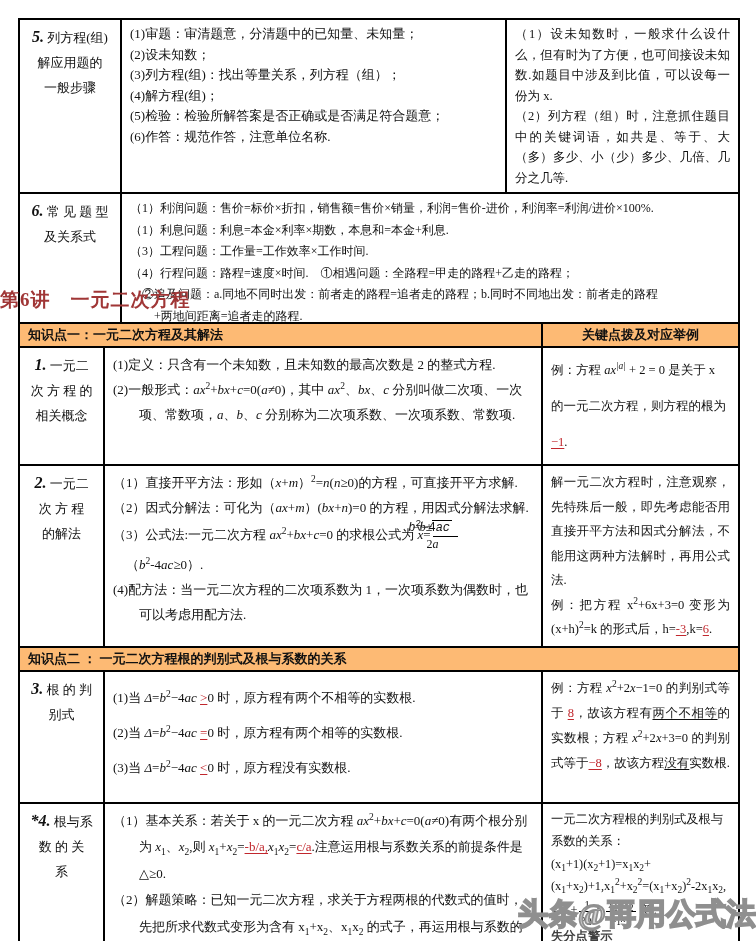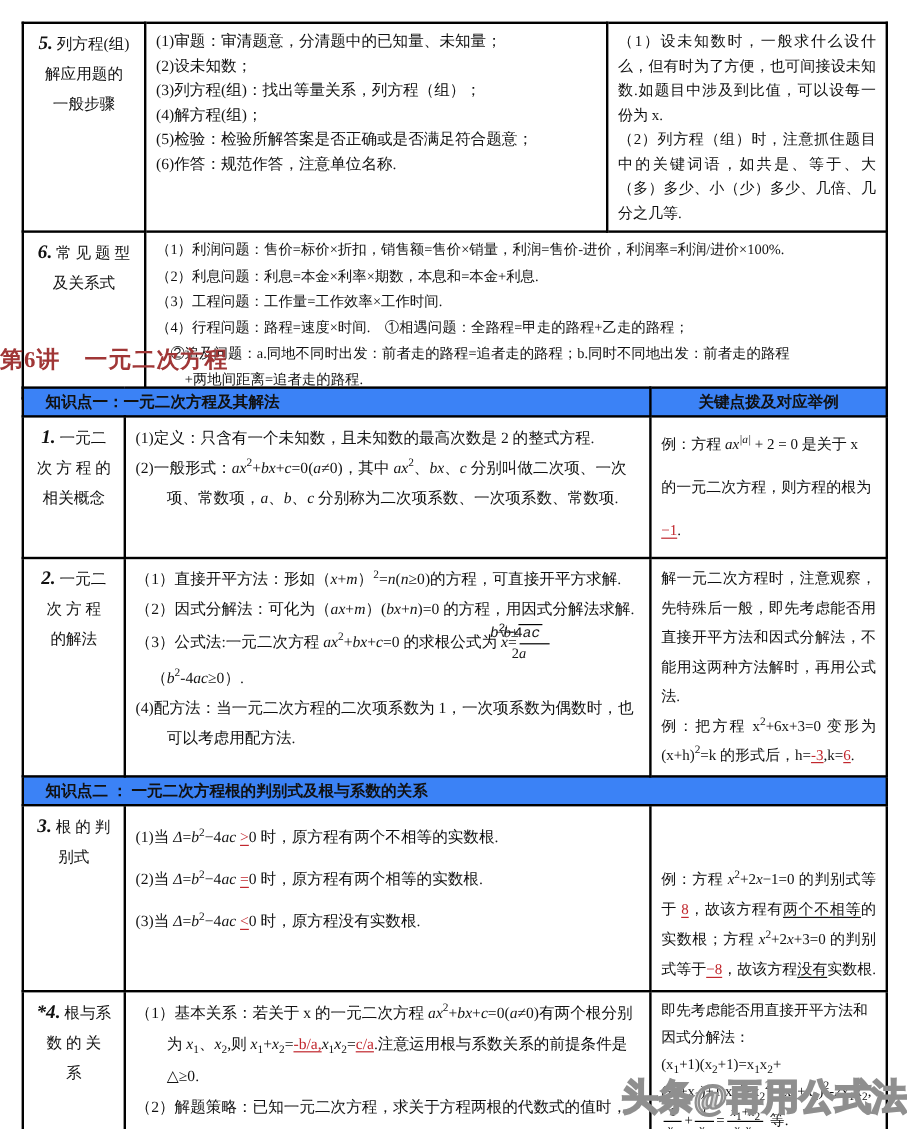--- a/index.html
+++ b/index.html
@@ -11,28 +11,28 @@
   .main-table{top:322px;width:720px;}
   .labcell{vertical-align:middle;text-align:center;padding:4px 2px;}
   .labcell .line{padding-left:0;text-indent:0;line-height:25px;text-align:center;}
   .rn{font-style:italic;font-weight:bold;font-size:16px;}
   .line{line-height:24px;padding-left:2em;text-indent:-2em;}
   .ind1{padding-left:3em;text-indent:-2em;}
   .ind2{padding-left:4em;text-indent:-2em;}
   .mid5 .line{line-height:20.5px;}
   .rt5 .line{line-height:20.5px;padding-left:0;text-indent:0;text-align:justify;font-size:12.5px;}
   .r6c .line{line-height:21.5px;font-size:12px;}
-  .hdr td{background:#3b82f6;font-weight:bold;vertical-align:middle;padding:2px 18px;}
+  .hdr td{background:#fdba74;font-weight:bold;vertical-align:middle;padding:2px 8px;}
   .hdr .hr{text-align:center;margin-top:20px;}
   .r1c .line{line-height:25px;}
   .r1r .line{line-height:36px;padding-left:0;text-indent:0;font-size:12.5px;}
   .r2c .line{line-height:25px;}
   .r2r .line{line-height:24.5px;padding-left:0;text-indent:0;text-align:justify;font-size:12.5px;}
   .r3c .line{line-height:26px;margin:9px 0;}
-  .r3r .line{line-height:25px;padding-left:0;text-indent:0;text-align:justify;font-size:12.5px;margin-top:45px;}
+  .r3r .line{line-height:25px;padding-left:0;text-indent:0;text-align:justify;font-size:12.5px;}
   .r4c .line{line-height:26.5px;}
   .r4r .line{line-height:22.5px;padding-left:0;text-indent:0;font-size:12.3px;}
   .v{font-style:italic;}
   .sup{font-size:9.5px;vertical-align:super;line-height:0;}
   .sub{font-size:9.5px;vertical-align:sub;line-height:0;}
   .ru{color:#c1272d;text-decoration:underline;text-underline-offset:2px;}
   .u{text-decoration:underline;text-underline-offset:2px;}
   .redb{color:#404040;font-weight:bold;}
   .title{position:absolute;top:287px;left:0;width:100%;
          font-size:19px;font-weight:bold;color:#a03636;letter-spacing:1px;}
@@ -80,21 +80,21 @@
             <div class="line">（2）列方程（组）时，注意抓住题目中的关键词语，如共是、等于、大（多）多少、小（少）多少、几倍、几分之几等.</div>
           </td>
     </tr>
     <tr style="height:133px">
       <td class="labcell">
             <div class="line"><span class="rn">6.</span> 常 见 题 型</div>
             <div class="line">及关系式</div>
           </td>
       <td class="r6c" colspan="2">
             <div class="line">（1）利润问题：售价=标价×折扣，销售额=售价×销量，利润=售价-进价，利润率=利润/进价×100%.</div>
-            <div class="line">（2）利息问题：利息=本金×利率×期数，本息和=本金+利息.</div>
+            <div class="line">（1）利息问题：利息=本金×利率×期数，本息和=本金+利息.</div>
             <div class="line">（3）工程问题：工作量=工作效率×工作时间.</div>
             <div class="line">（4）行程问题：路程=速度×时间.　①相遇问题：全路程=甲走的路程+乙走的路程；</div>
             <div class="line ind1">②追及问题：a.同地不同时出发：前者走的路程=追者走的路程；b.同时不同地出发：前者走的路程</div>
             <div class="line ind2">+两地间距离=追者走的路程.</div>
           </td>
     </tr>
   </tbody>
     </table>
 
   <div class="title">第6讲　一元二次方程</div>
@@ -169,21 +169,21 @@
       <td class="labcell">
             <div class="line"><span class="rn">*4.</span> 根与系</div>
             <div class="line">数 的 关</div>
             <div class="line">系</div>
           </td>
       <td class="r4c">
             <div class="line">（1）基本关系：若关于 x 的一元二次方程 <span class="v">a</span><span class="v">x</span><span class="sup">2</span>+<span class="v">b</span><span class="v">x</span>+<span class="v">c</span>=0(<span class="v">a</span>≠0)有两个根分别为 <span class="v">x</span><span class="sub">1</span>、<span class="v">x</span><span class="sub">2</span>,则 <span class="v">x</span><span class="sub">1</span>+<span class="v">x</span><span class="sub">2</span>=<span class="ru">-b/a,</span><span class="v">x</span><span class="sub">1</span><span class="v">x</span><span class="sub">2</span>=<span class="ru">c/a</span>.注意运用根与系数关系的前提条件是△≥0.</div>
             <div class="line">（2）解题策略：已知一元二次方程，求关于方程两根的代数式的值时，先把所求代数式变形为含有 x<span class="sub">1</span>+x<span class="sub">2</span>、x<span class="sub">1</span>x<span class="sub">2</span> 的式子，再运用根与系数的关系求解.</div>
           </td>
       <td class="r4r">
-            <div class="line">即先考虑能否用直接开平方法和因式分解法：</div>
+            <div class="line">一元二次方程根的判别式及根与系数的关系：</div>
             <div class="line">(x<span class="sub">1</span>+1)(x<span class="sub">2</span>+1)=x<span class="sub">1</span>x<span class="sub">2</span>+(x<span class="sub">1</span>+x<span class="sub">2</span>)+1,x<span class="sub">1</span><span class="sup">2</span>+x<span class="sub">2</span><span class="sup">2</span>=(x<span class="sub">1</span>+x<span class="sub">2</span>)<span class="sup">2</span>-2x<span class="sub">1</span>x<span class="sub">2</span>,<span class="frac">
                 <span class="fn">1</span>
                 <span class="fd"><span class="v">x</span><span class="sub">1</span></span>
               </span>+<span class="frac">
                 <span class="fn">1</span>
                 <span class="fd"><span class="v">x</span><span class="sub">2</span></span>
               </span>=<span class="frac">
                 <span class="fn"><span class="v">x</span><span class="sub">1</span>+<span class="v">x</span><span class="sub">2</span></span>
                 <span class="fd"><span class="v">x</span><span class="sub">1</span><span class="v">x</span><span class="sub">2</span></span>
               </span> 等.</div>

